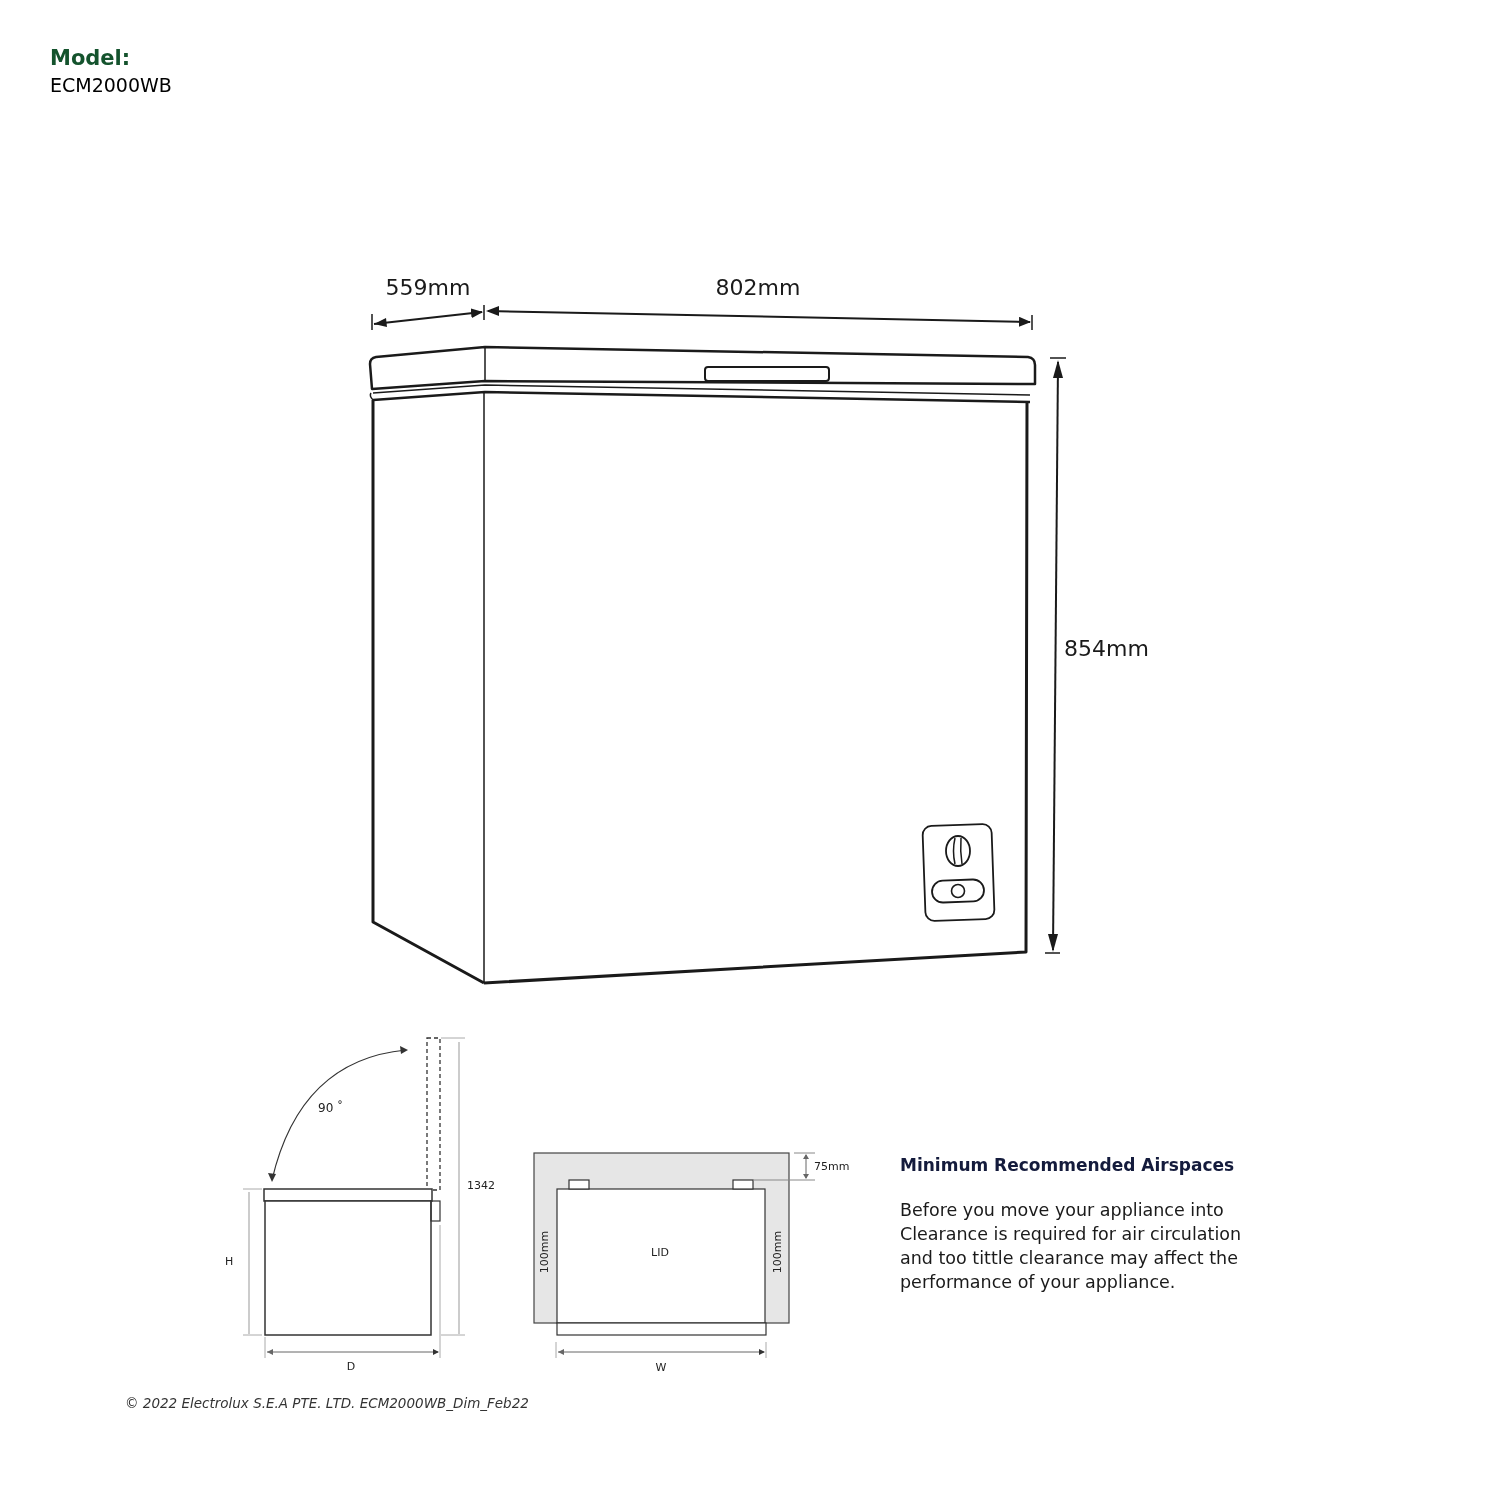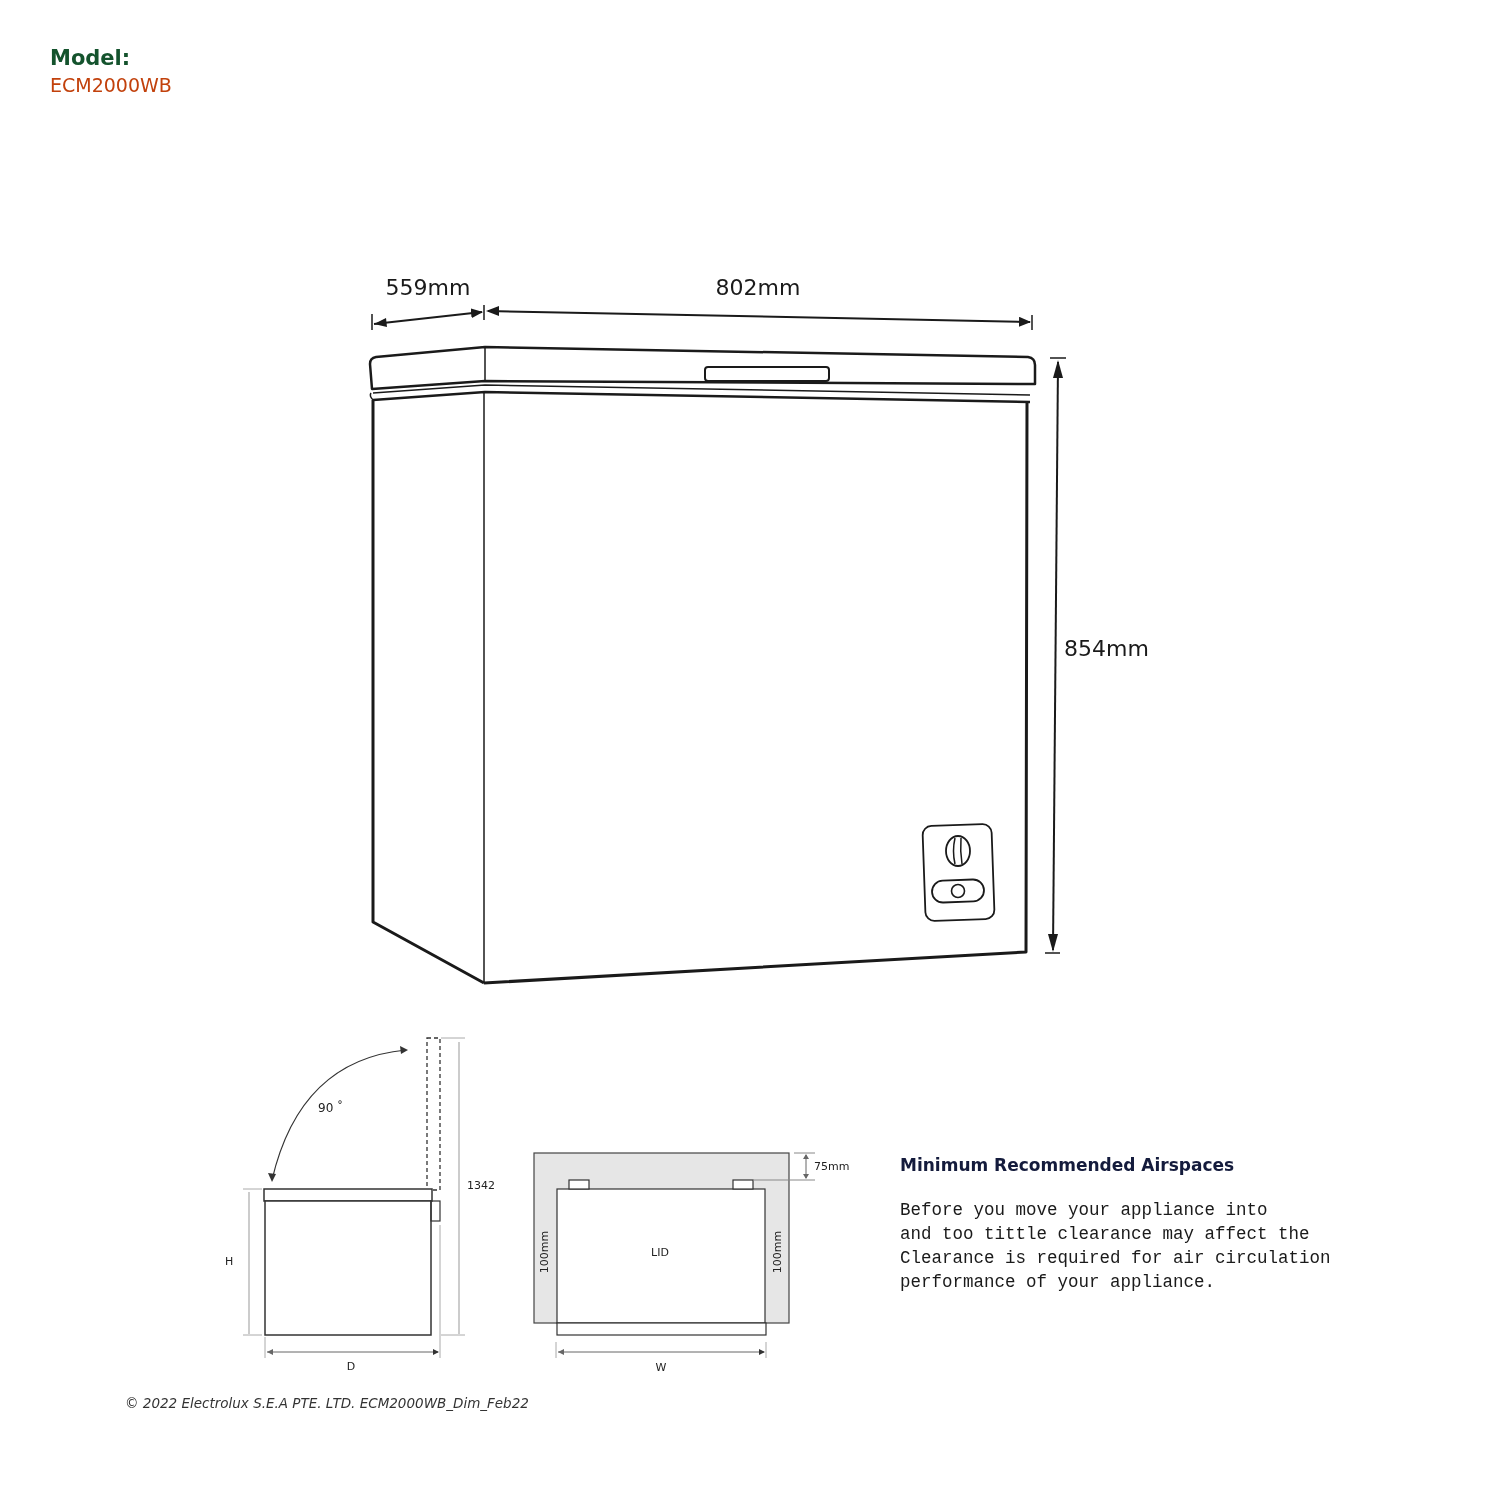--- a/index.html
+++ b/index.html
@@ -22,21 +22,21 @@
       font-size: 21px;
       font-weight: bold;
       color: #14532d;
       letter-spacing: 0px;
     }
     .model-value {
       position: absolute;
       left: 50px;
       top: 74px;
       font-size: 19px;
-      color: #c2410c;
+      color: #000000;
     }
     svg.main {
       position: absolute;
       left: 0;
       top: 0;
     }
     .dim-text {
       font-family: "DejaVu Sans", sans-serif;
       font-size: 22px;
       fill: #1a1a1a;
@@ -57,21 +57,20 @@
       text-align: center;
     }
     .info-body {
       position: absolute;
       left: 900px;
       top: 1198px;
       width: 380px;
       font-size: 17.5px;
       line-height: 24px;
       color: #1a1a1a;
-      font-family: Liberation Mono, monospace;
     }
     .info-line {
       display: block;
       white-space: pre;
     }
     .footer {
       position: absolute;
       left: 125px;
       top: 1395px;
       font-size: 13.5px;
@@ -204,18 +203,18 @@
   <text x="814" y="1170" class="small-text">75mm</text>
   <text x="660" y="1256" text-anchor="middle" class="small-text">LID</text>
   <text transform="translate(548 1252) rotate(-90)" text-anchor="middle" class="small-text">100mm</text>
   <text transform="translate(781 1252) rotate(-90)" text-anchor="middle" class="small-text">100mm</text>
   <text x="661" y="1371" text-anchor="middle" class="small-text">W</text>
 </svg>
 
 <div class="info-title">Minimum Recommended Airspaces</div>
 <div class="info-body">
   <span class="info-line">Before you move your appliance into</span>
+  <span class="info-line">Clearance is required for air circulation</span>
   <span class="info-line">and too tittle clearance may affect the</span>
-  <span class="info-line">Clearance is required for air circulation</span>
   <span class="info-line">performance of your appliance.</span>
 </div>
 
 <div class="footer">© 2022 Electrolux S.E.A PTE. LTD. ECM2000WB_Dim_Feb22</div>
 
 </body></html>

